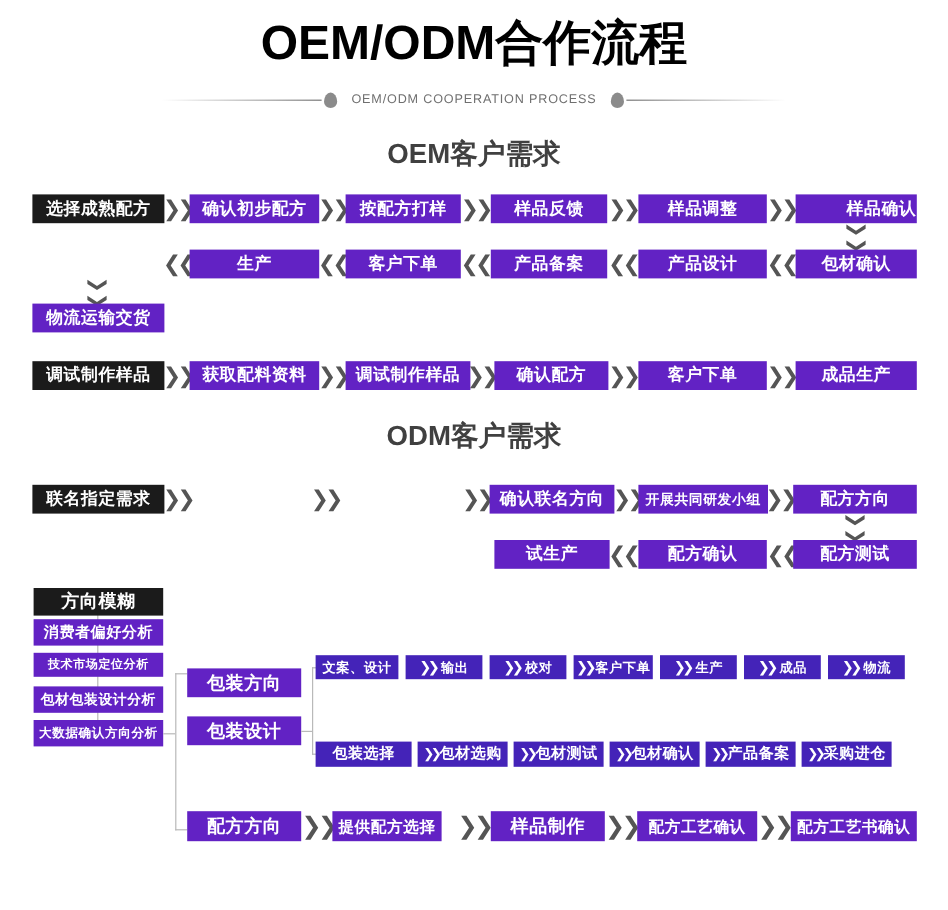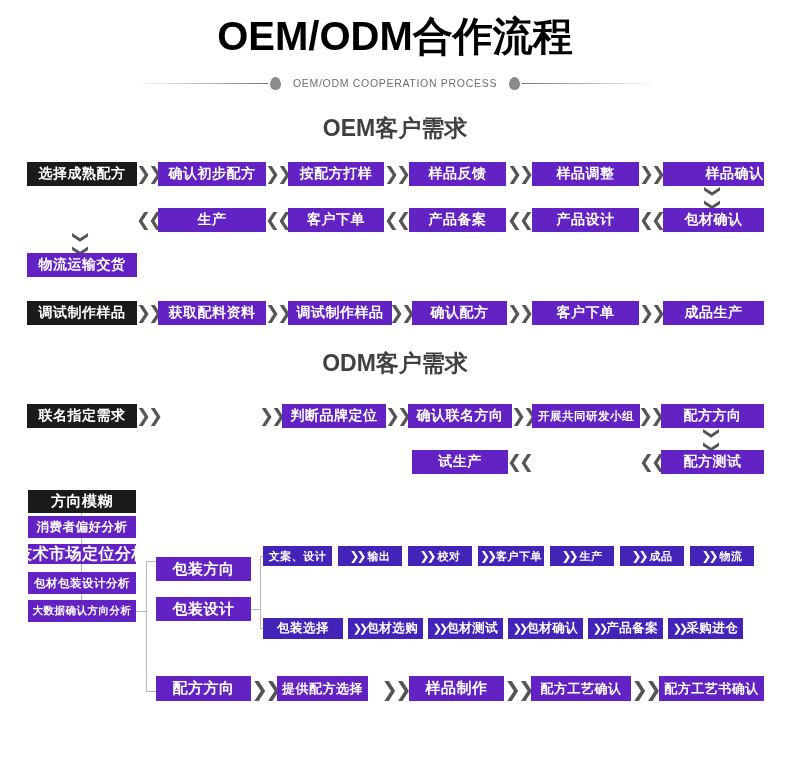--- a/index.html
+++ b/index.html
@@ -155,46 +155,46 @@
 
   <div class="box" style="left:663px;top:301px;width:101px;height:24px;font-size:14px;">成品生产</div>
 
   <div class="sec-title" style="top:348px;">ODM客户需求</div>
 
   <div class="box dark" style="left:27px;top:404px;width:110px;height:24px;font-size:14px;">联名指定需求</div>
   <div class="chev" style="left:139px;top:404px;width:18px;height:24px;font-size:18px;">❯❯</div>
 
   <div class="chev" style="left:262px;top:404px;width:18px;height:24px;font-size:18px;">❯❯</div>
 
-  <div class="box" style="left:282px;top:404px;width:104px;height:24px;font-size:14px;">判断品牌定位</div>
   <div class="chev" style="left:388px;top:404px;width:18px;height:24px;font-size:18px;">❯❯</div>
 
   <div class="box" style="left:408px;top:404px;width:104px;height:24px;font-size:14px;">确认联名方向</div>
   <div class="chev" style="left:514px;top:404px;width:18px;height:24px;font-size:18px;">❯❯</div>
 
   <div class="box" style="left:532px;top:404px;width:108px;height:24px;font-size:11.5px;">开展共同研发小组</div>
   <div class="chev" style="left:641px;top:404px;width:18px;height:24px;font-size:18px;">❯❯</div>
 
   <div class="box" style="left:661px;top:404px;width:103px;height:24px;font-size:14px;">配方方向</div>
 
   <div class="chev dn" style="left:694px;top:430px;width:38px;height:20px;font-size:16px;transform:rotate(90deg);">❯❯</div>
 
   <div class="box" style="left:412px;top:450px;width:96px;height:24px;font-size:14px;">试生产</div>
   <div class="chev" style="left:510px;top:450px;width:18px;height:24px;font-size:18px;">❮❮</div>
 
+  <div class="box" style="left:532px;top:450px;width:107px;height:24px;font-size:14px;">配方确认</div>
   <div class="chev" style="left:642px;top:450px;width:18px;height:24px;font-size:18px;">❮❮</div>
 
   <div class="box" style="left:661px;top:450px;width:103px;height:24px;font-size:14px;">配方测试</div>
 
   <div class="ln vline" style="left:81px;top:511px;height:110px;"></div>
 
   <div class="box dark" style="left:28px;top:490px;width:108px;height:23px;font-size:15px;">方向模糊</div>
 
   <div class="box" style="left:28px;top:516px;width:108px;height:22px;font-size:12.5px;">消费者偏好分析</div>
-  <div class="box" style="left:28px;top:544px;width:108px;height:20px;font-size:16px;font-family:Liberation Serif, serif;">技术市场定位分析</div>
+  <div class="box" style="left:28px;top:544px;width:108px;height:20px;font-size:10px;font-family:Liberation Serif, serif;">技术市场定位分析</div>
   <div class="box" style="left:28px;top:572px;width:108px;height:22px;font-size:11.5px;">包材包装设计分析</div>
   <div class="box" style="left:28px;top:600px;width:108px;height:22px;font-size:10.5px;">大数据确认方向分析</div>
 
   <div class="ln hline" style="left:136px;top:611px;width:10px;"></div>
   <div class="ln vline" style="left:146px;top:561px;height:131px;"></div>
   <div class="ln hline" style="left:146px;top:561px;width:10px;"></div>
   <div class="ln hline" style="left:146px;top:691px;width:10px;"></div>
 
   <div class="box" style="left:156px;top:557px;width:95px;height:24px;font-size:15px;">包装方向</div>
   <div class="box" style="left:156px;top:597px;width:95px;height:24px;font-size:15px;">包装设计</div>

